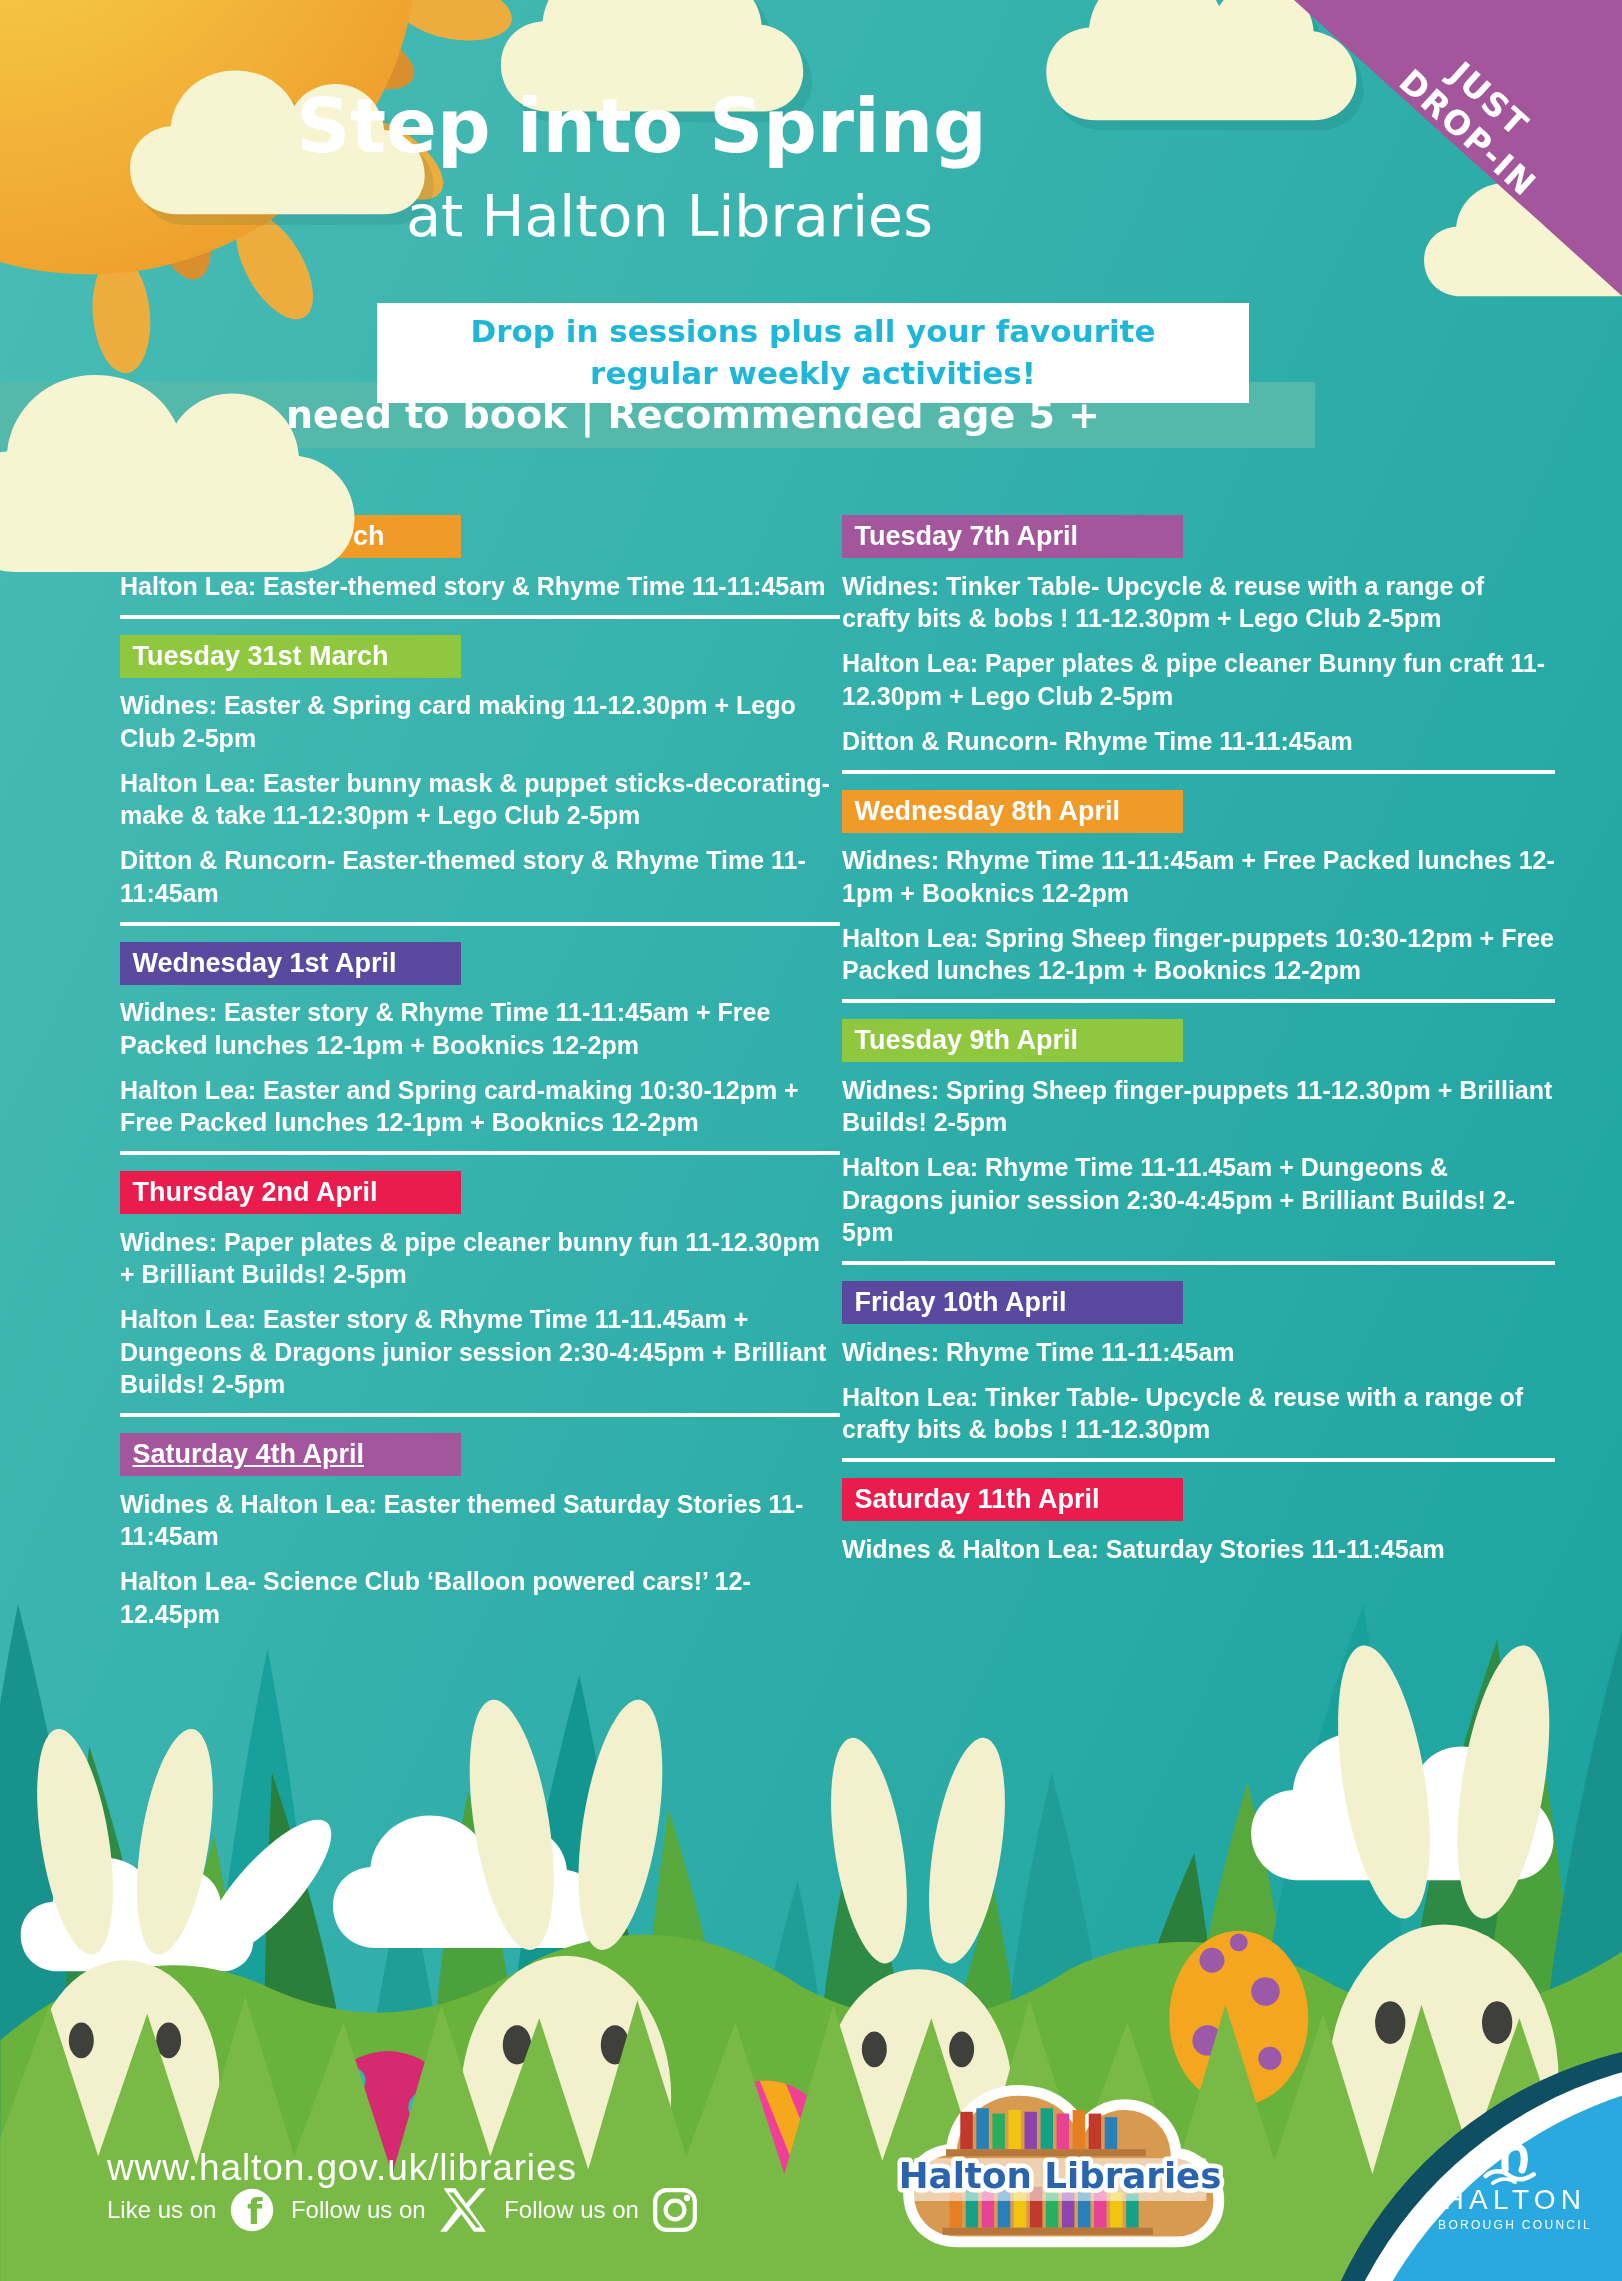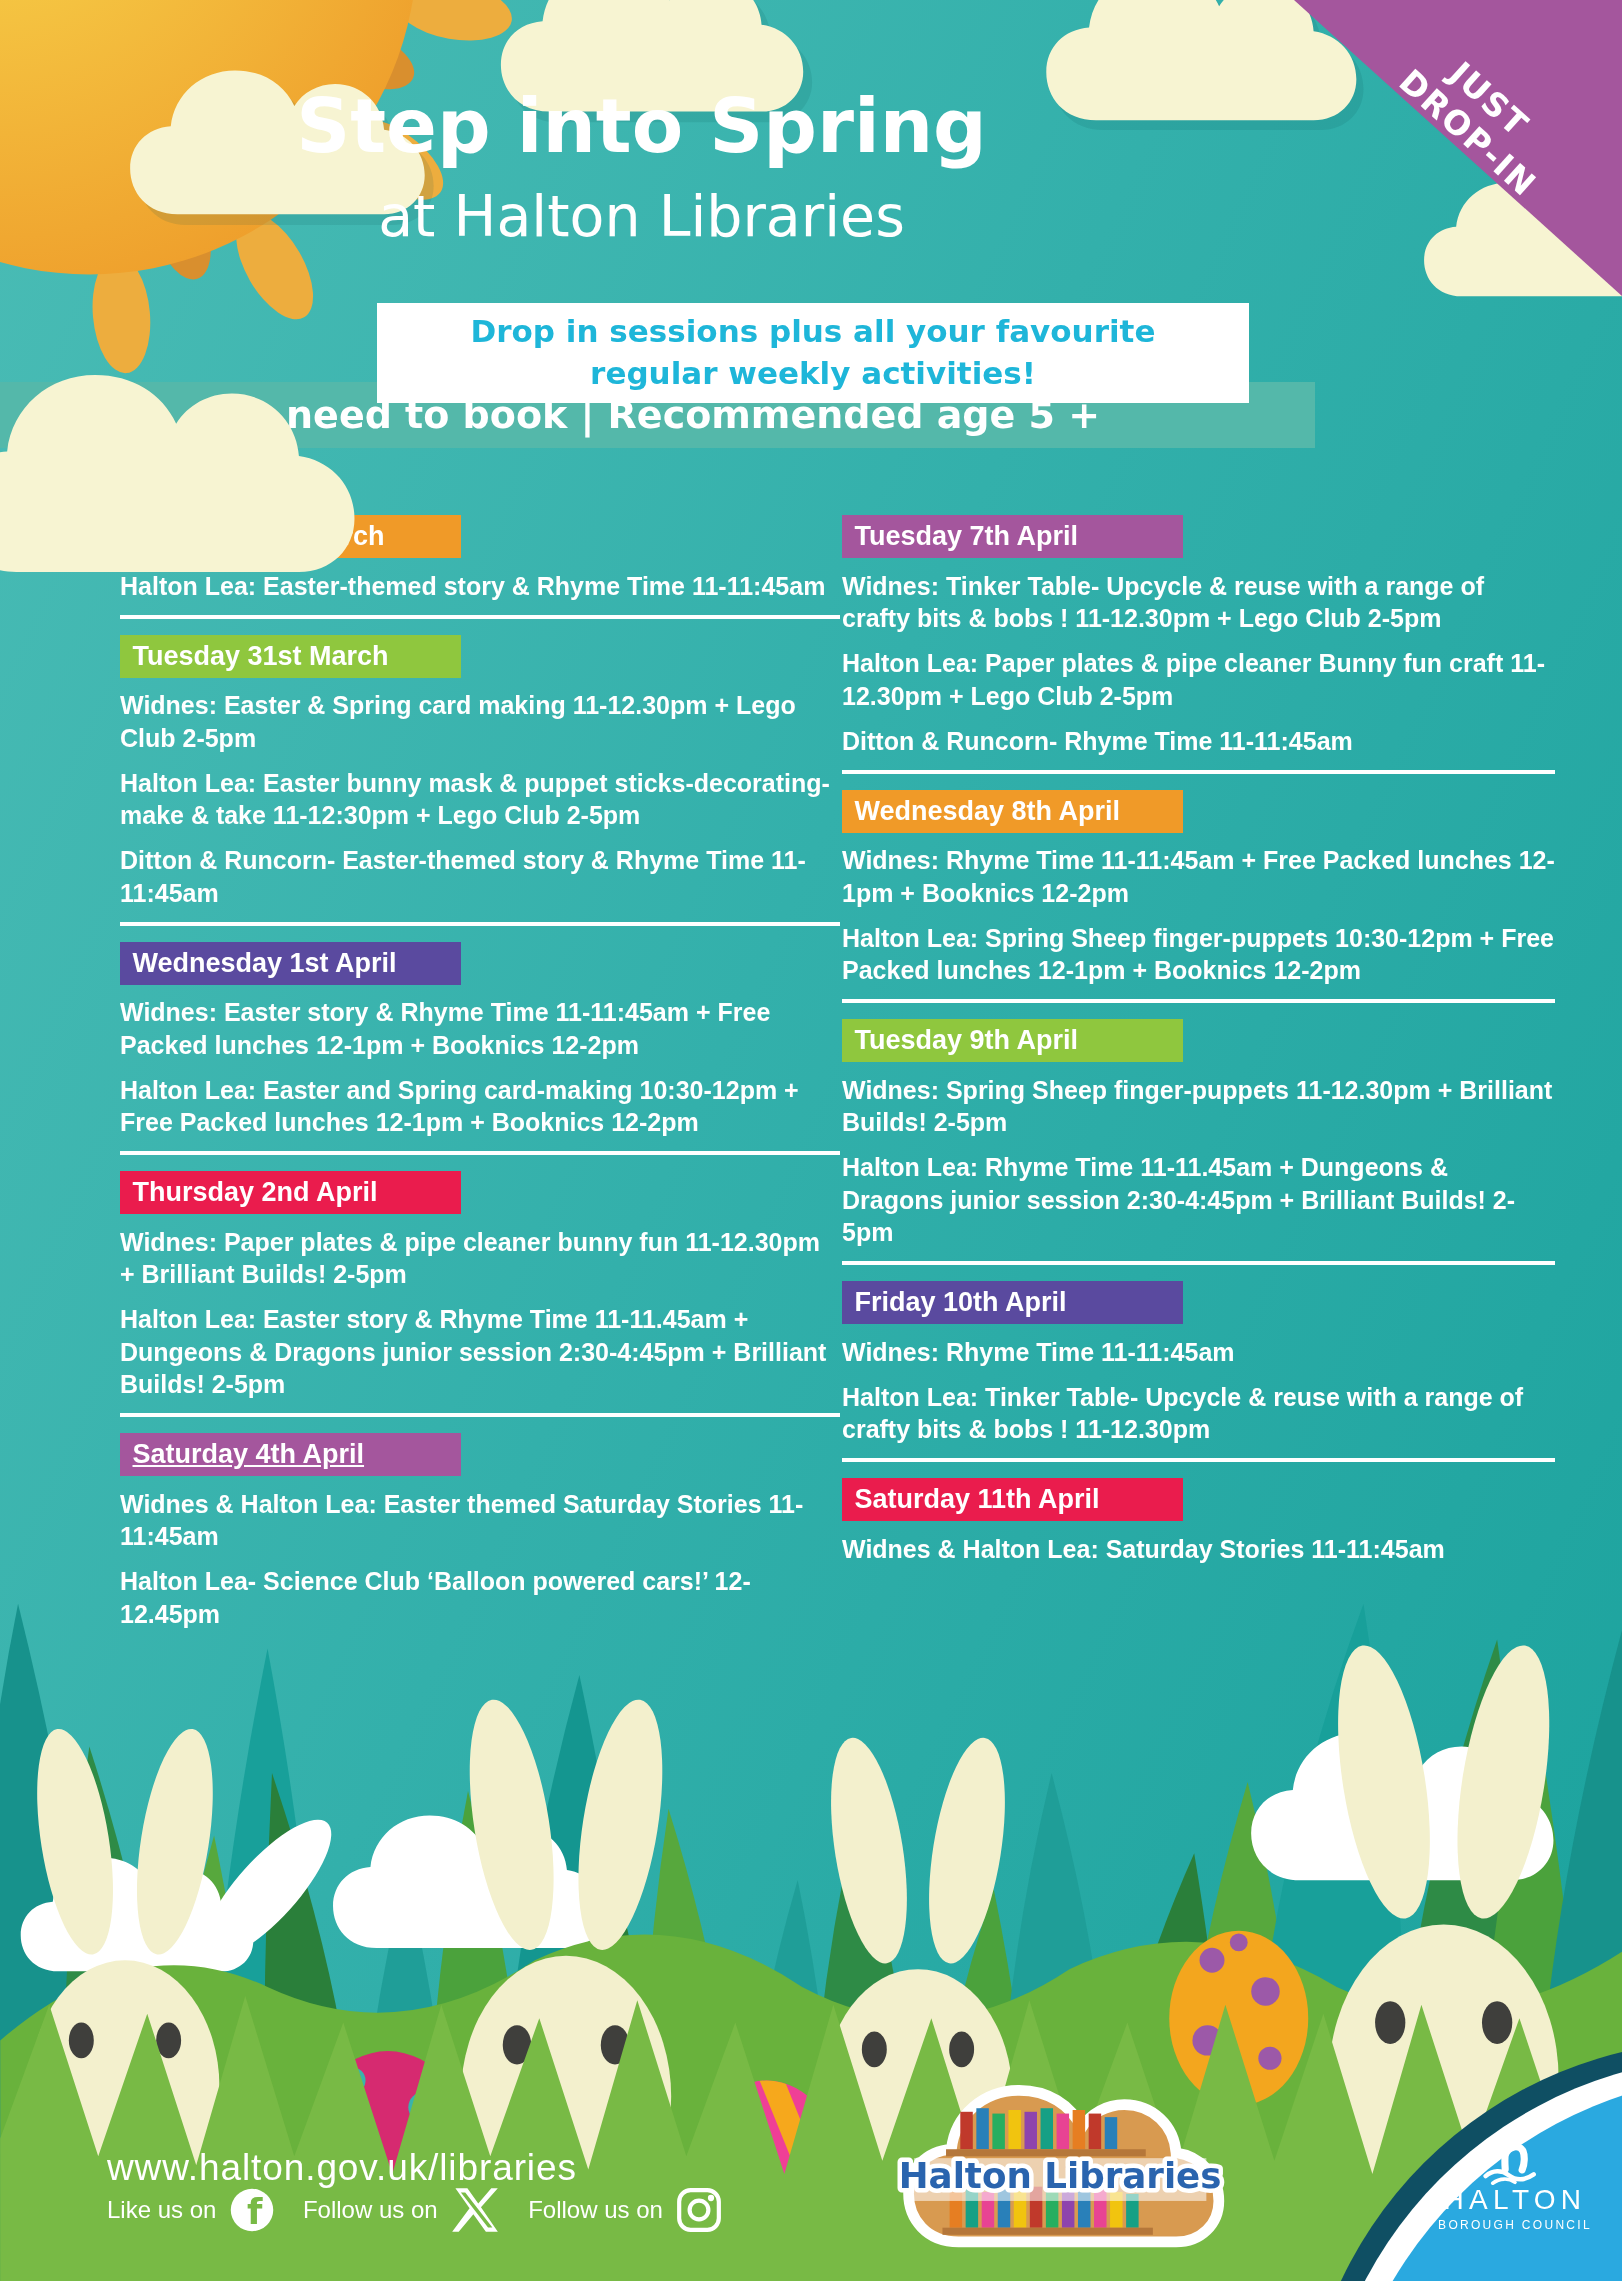--- a/index.html
+++ b/index.html
@@ -5,41 +5,41 @@
   html,body{margin:0;padding:0;}
   body{width:1623px;height:2281px;font-family:"Liberation Sans",sans-serif;}
   .poster{position:relative;width:1623px;height:2281px;overflow:hidden;
           background:linear-gradient(115deg,#4abcb5 0%,#33b0ab 45%,#1aa29d 100%);}
   #deco{position:absolute;inset:0;z-index:0;pointer-events:none;}
 
   
   .title{position:absolute;top:82px;left:0;width:1283px;text-align:center;z-index:2;
          font-family:"DejaVu Sans",sans-serif;font-weight:800;font-size:75px;color:#fff;margin:0;letter-spacing:0;}
   .subtitle{position:absolute;top:183px;left:0;width:1283px;text-align:center;z-index:2;
-         font-family:"DejaVu Sans",sans-serif;font-weight:400;font-size:57px;color:#fff;margin:0;}
+         font-family:"DejaVu Sans",sans-serif;font-weight:400;font-size:57px;color:#fff;margin:0;padding-left:28px;}
   .banner{position:absolute;left:377px;top:282px;width:872px;height:100px;background:#fff;z-index:2;
           display:flex;flex-direction:column;justify-content:center;text-align:center;margin-top:21px;}
   .banner p{margin:0;font-family:"DejaVu Sans",sans-serif;font-weight:800;font-size:31px;line-height:1.35;color:#1eb6d9;}
   .infobar{position:absolute;left:0;top:382px;width:1315px;height:66px;background:#54b8aa;z-index:1;
            text-align:center;line-height:66px;font-family:"DejaVu Sans",sans-serif;font-weight:800;font-size:38px;color:#fff;}
   .cloud-e{position:absolute;left:-62px;top:343px;z-index:3;}
 
   
   .col{position:absolute;top:515px;z-index:2;}
   .col-left{left:120px;width:720px;}
   .col-right{left:842px;width:713px;}
   .day-header{width:328px;height:43px;line-height:43px;padding-left:12.5px;margin:0 0 11.6px 0;
               font-size:27px;font-weight:700;color:#fff;}
   .event{margin:0 0 12.5px 0;font-size:25px;font-weight:700;line-height:1.3;color:#fff;}
   .divider{border:0;border-top:4.5px solid #fff;margin:1.8px 0 16px 0;width:100%;}
 
   
   .url{position:absolute;left:107px;top:2108px;z-index:4;color:#fff;font-size:37px;font-weight:400;
        letter-spacing:0.9px;text-decoration:none;margin-top:39px;}
-  .social-row{position:absolute;left:107px;top:2185px;z-index:4;display:flex;align-items:center;gap:28px;
+  .social-row{position:absolute;left:107px;top:2185px;z-index:4;display:flex;align-items:center;gap:16px;
               color:#fff;font-size:24px;font-weight:400;}
   .social-item{display:flex;align-items:center;gap:12.5px;cursor:pointer;}
   .lib-logo{position:absolute;left:896px;top:2069px;z-index:4;}
   .council{position:absolute;left:1410px;top:2128px;width:210px;z-index:4;text-align:center;color:#fff;}
   .council .name{font-size:28px;font-weight:400;letter-spacing:5.3px;margin-top:-3.6px;}
   .council .sub{font-size:12px;font-weight:400;letter-spacing:2.3px;margin-top:1.8px;}
 </style>
 </head>
 <body>
 

